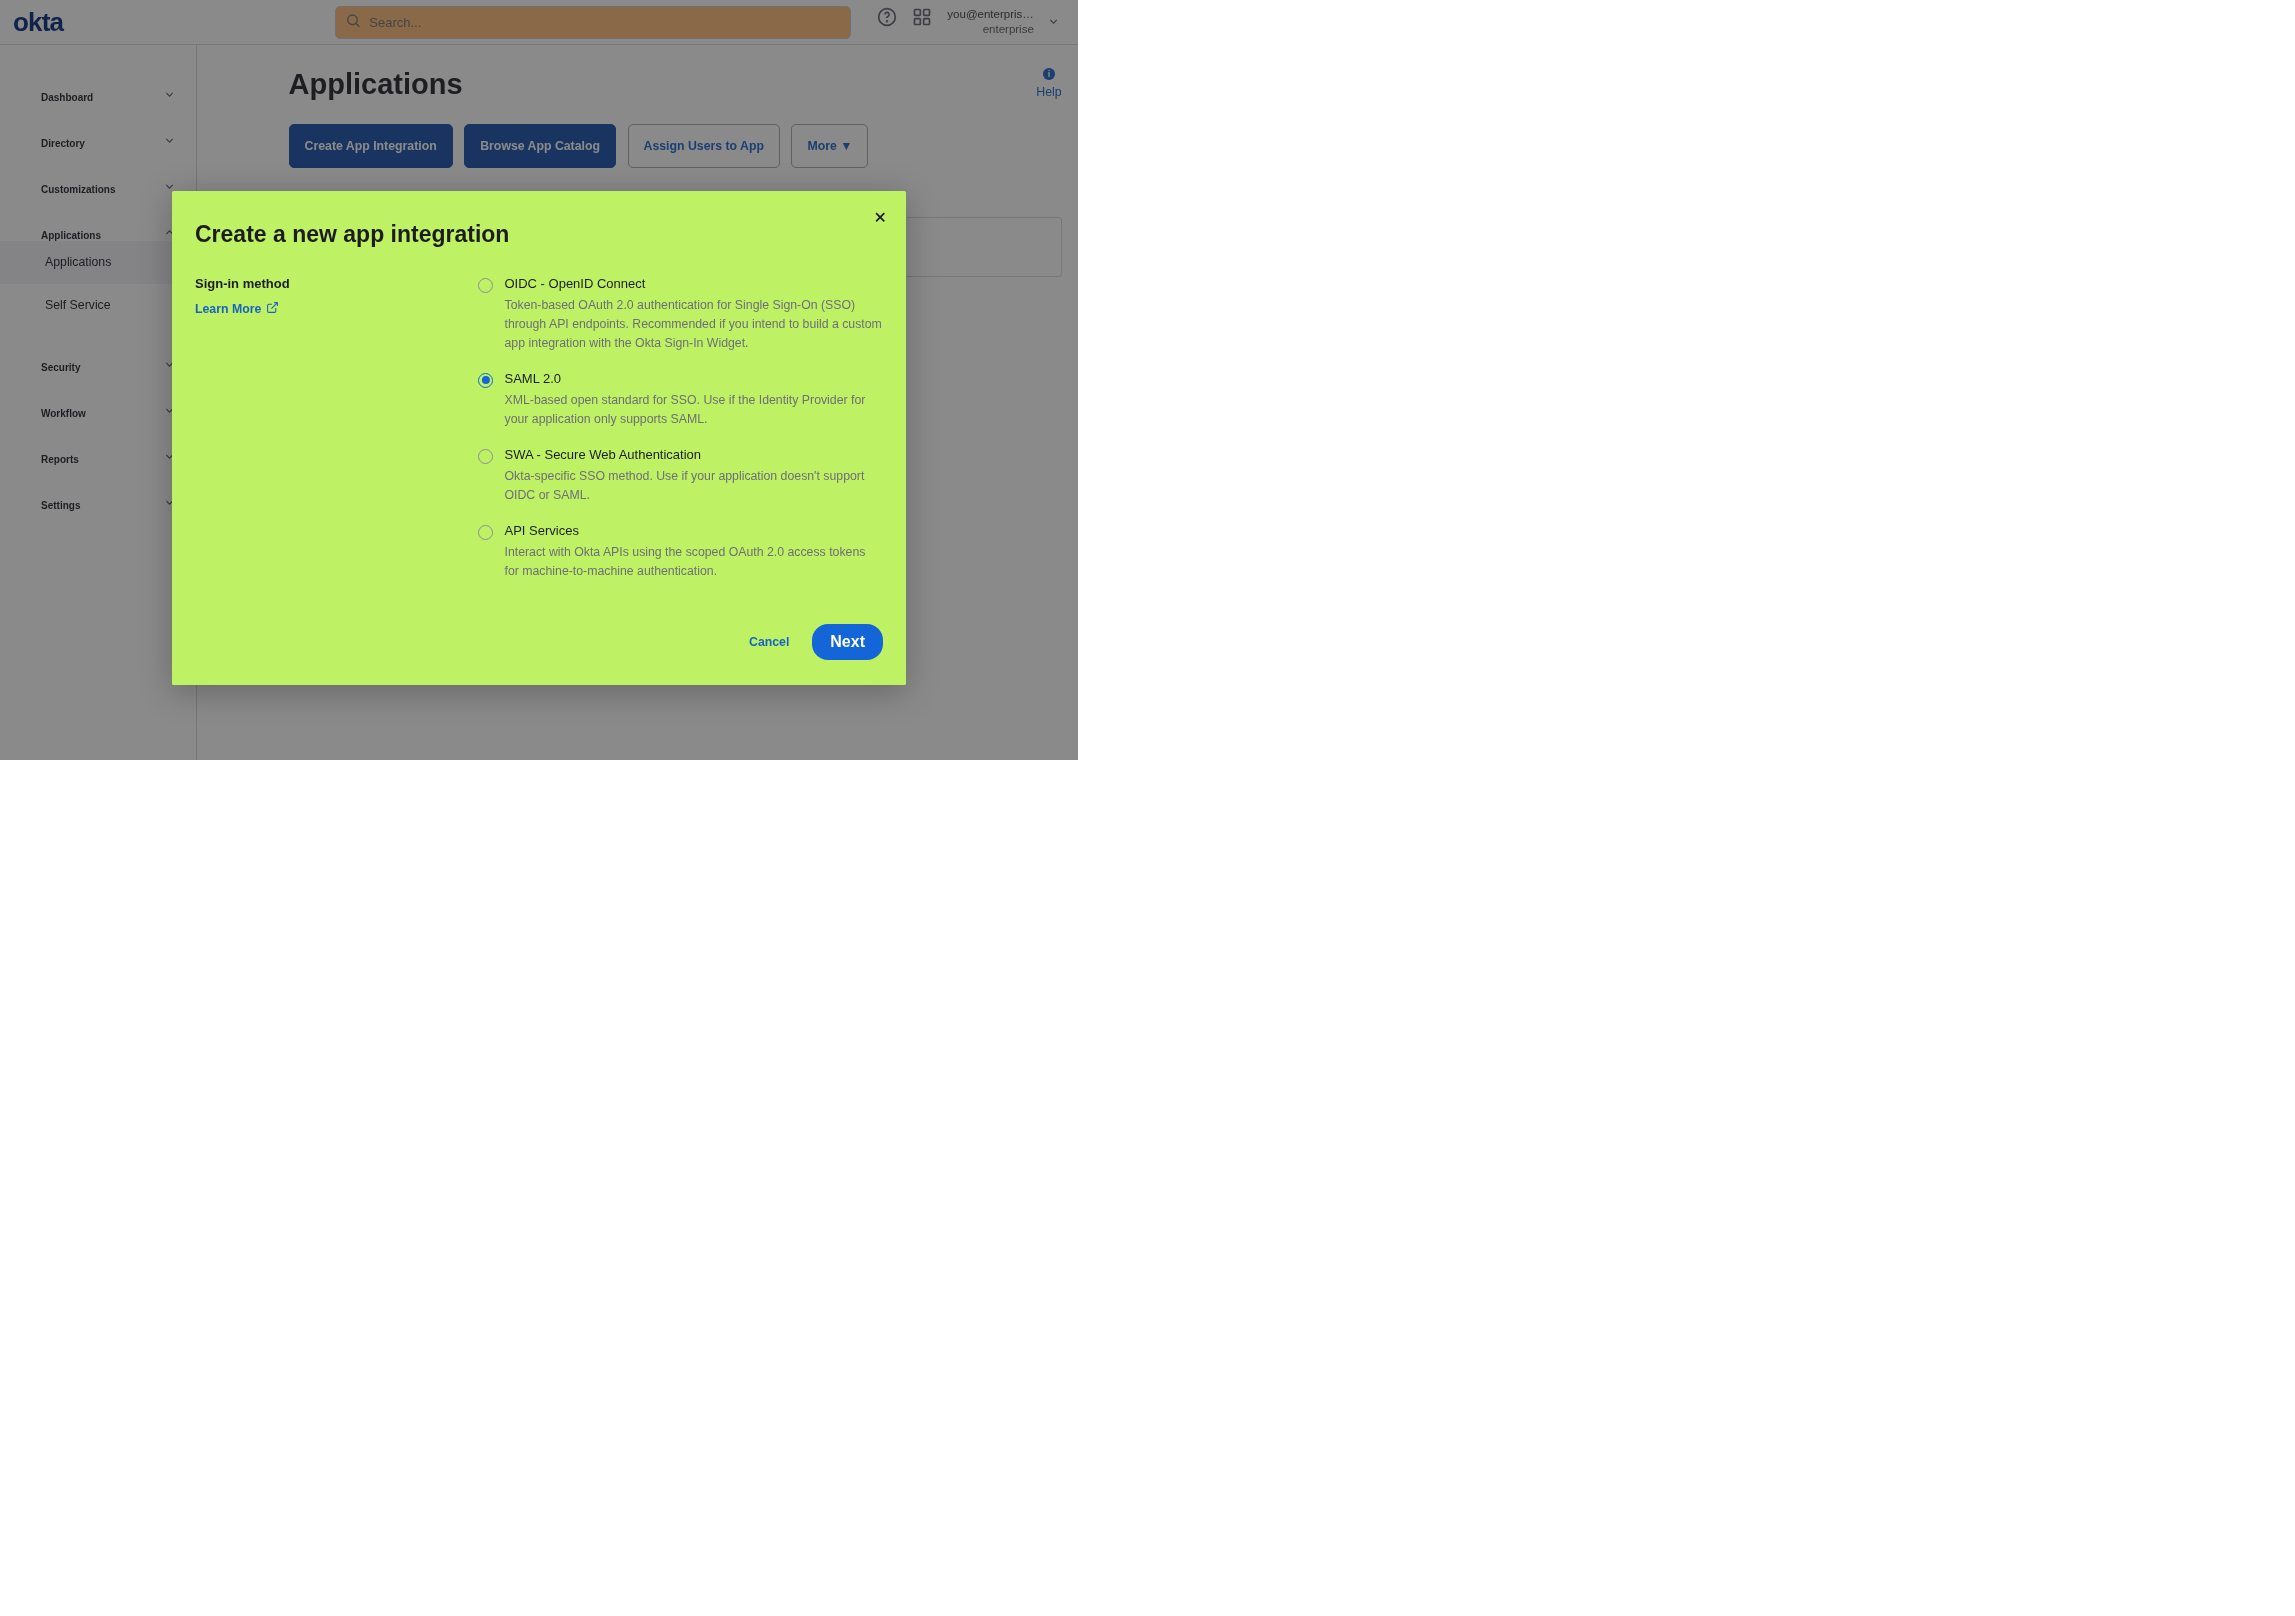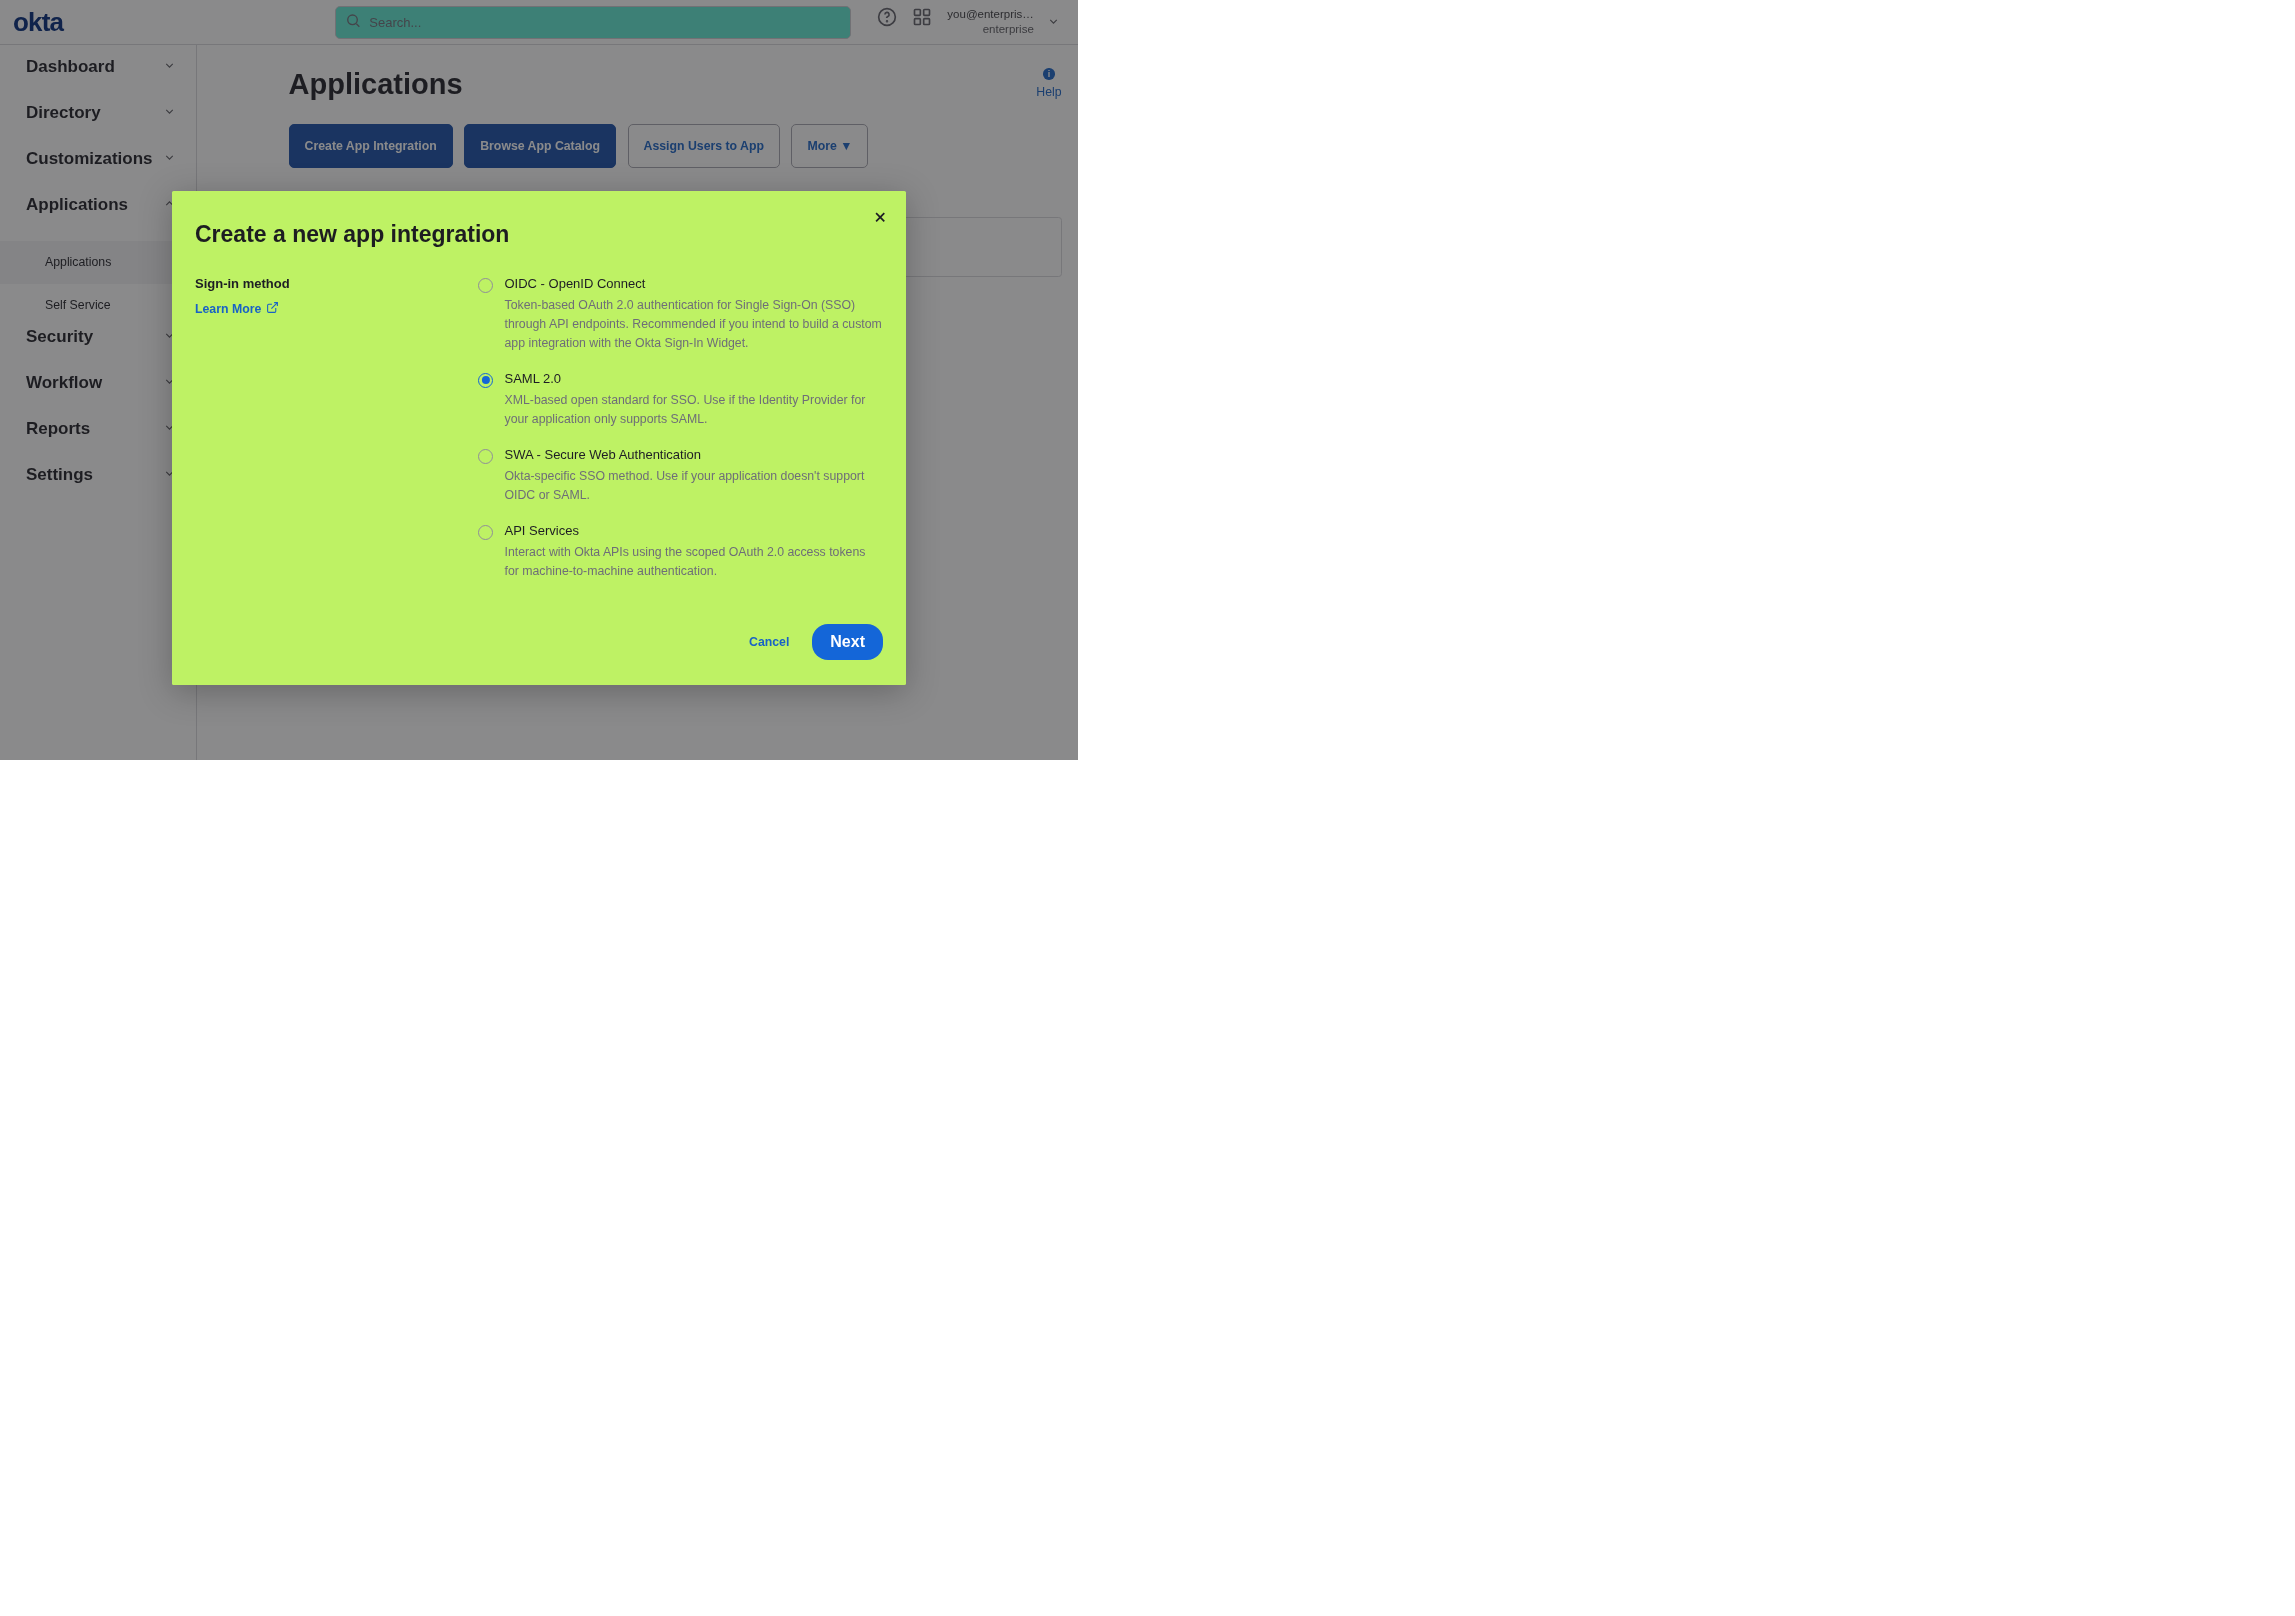--- a/index.html
+++ b/index.html
@@ -32,21 +32,21 @@
       margin-left: 257px;
       position: relative;
     }
     .search-input {
       width: 100%;
       height: 33px;
       border: 0.8px solid #cbcbd2;
       border-radius: 5px;
       padding: 0 10px 0 33px;
       font-size: 13px;
-      background: #5eead4;
+      background: #fdba74;
       color: #333;
     }
     .search-input::placeholder { color: #6e6e78; }
     .search-icon {
       position: absolute;
       left: 10px; top: 50%; transform: translateY(-50%);
       color: #6e6e78;
     }
     .top-right {
       margin-left: auto;
@@ -67,24 +67,24 @@
 
     
     .main-wrap { display: flex; height: calc(100% - 45px); }
     .sidebar {
       width: 200px;
       border-right: 0.8px solid #d7d7dc;
       background: #fff;
       padding-top: 11.5px;
     }
     .nav-item {
-      display: flex; align-items: flex-start; justify-content: space-between;
-      padding: 0 20px 0 26px;
+      display: flex; align-items: flex-end; justify-content: space-between;
+      padding: 0 20px 0 41px;
       height: 46px;
-      font-size: 17px;
+      font-size: 10px;
       font-weight: 600;
       color: #1d1d24;
       cursor: pointer;
     }
     .nav-item .chev { color: #5a5a60; }
     .nav-sub {
       padding-left: 45px;
       height: 43px;
       display: flex; align-items: center;
       font-size: 12.3px; color: #1d1d24;

